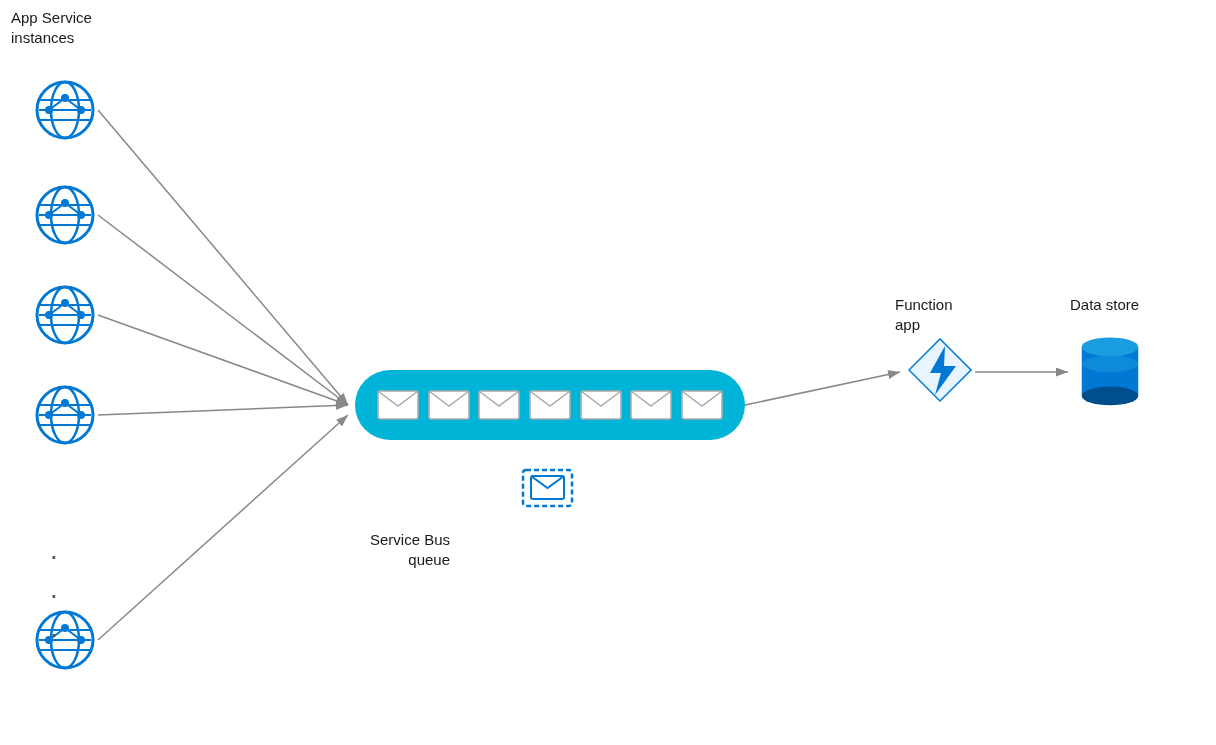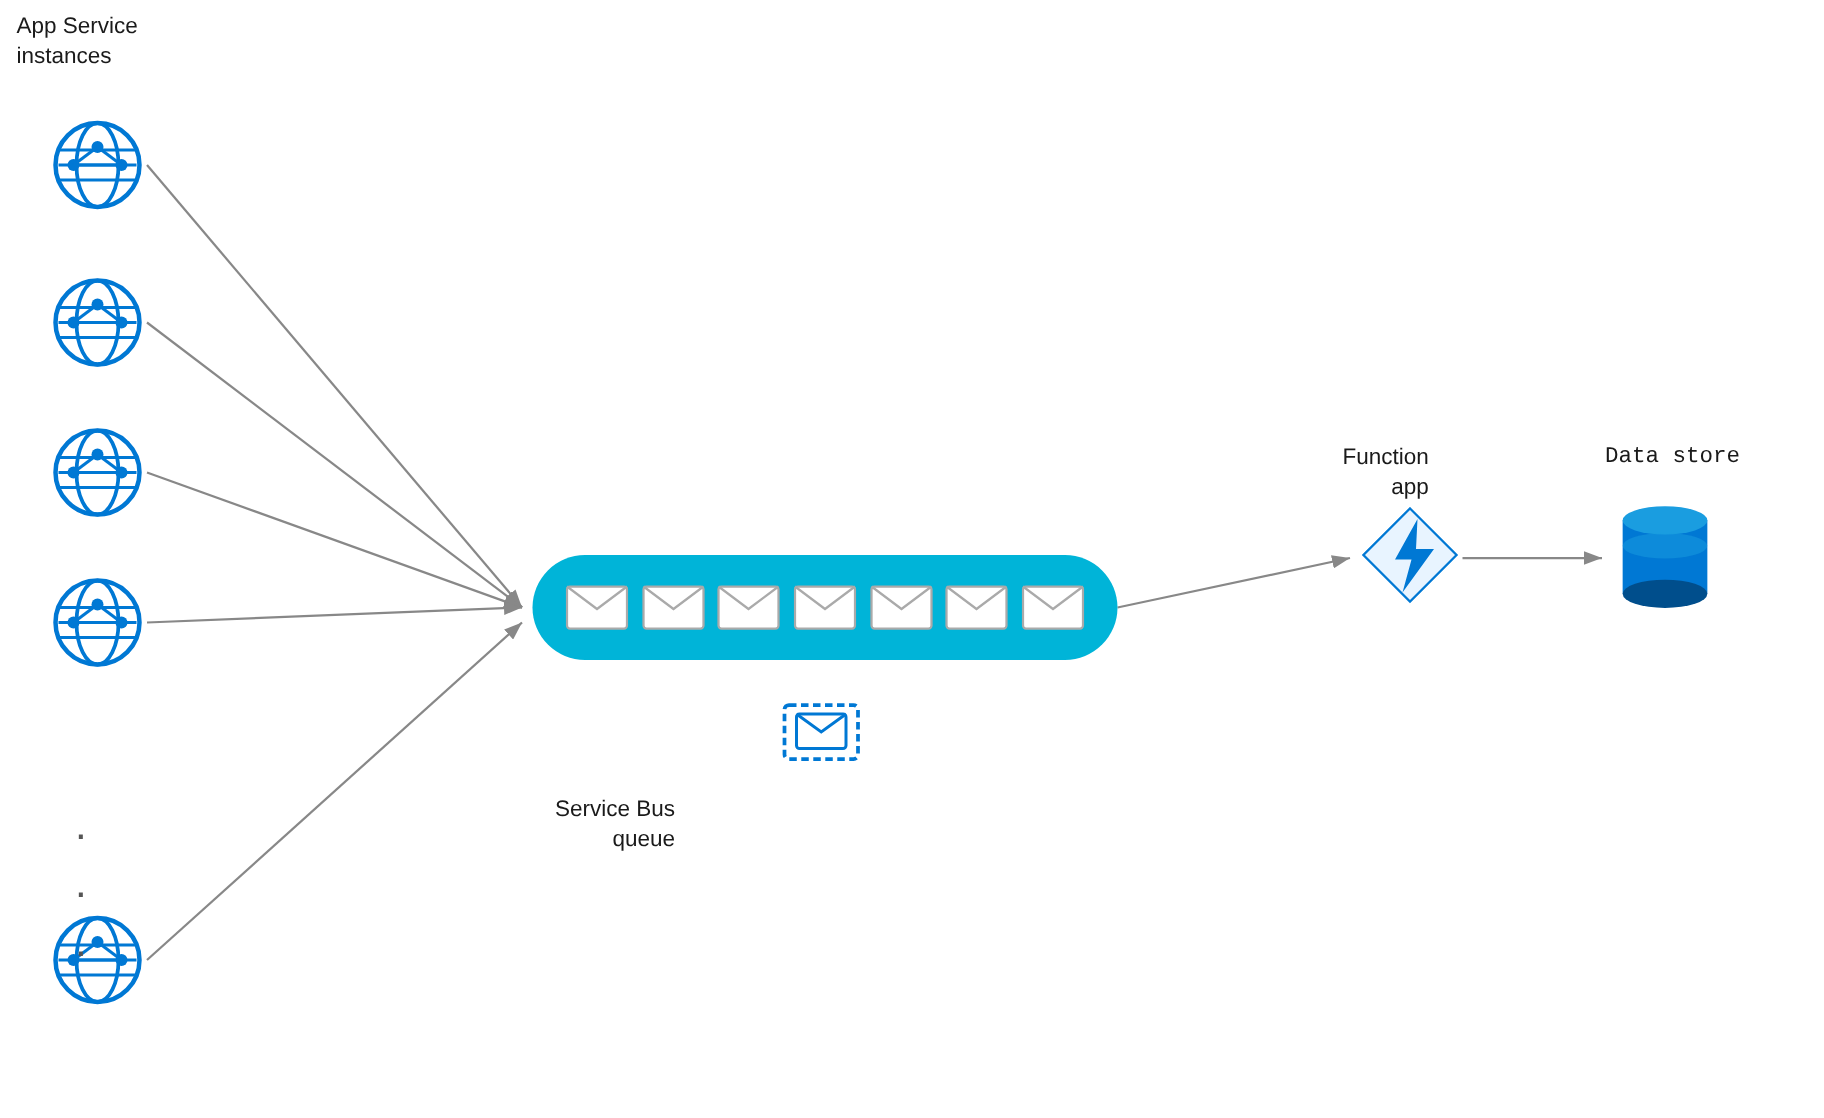--- a/index.html
+++ b/index.html
@@ -39,29 +39,28 @@
     .label-service-bus {
       top: 530px;
       left: 370px;
       text-align: right;
     }
 
     
     .label-function-app {
       top: 295px;
       left: 895px;
-      text-align: right;
+      text-align: left;
     }
 
     
     .label-data-store {
       top: 295px;
       left: 1070px;
       text-align: center;
-      font-family: Liberation Mono, monospace;
     }
 
     
     .globe-icon {
       position: absolute;
       width: 60px;
       height: 60px;
     }
 
     

